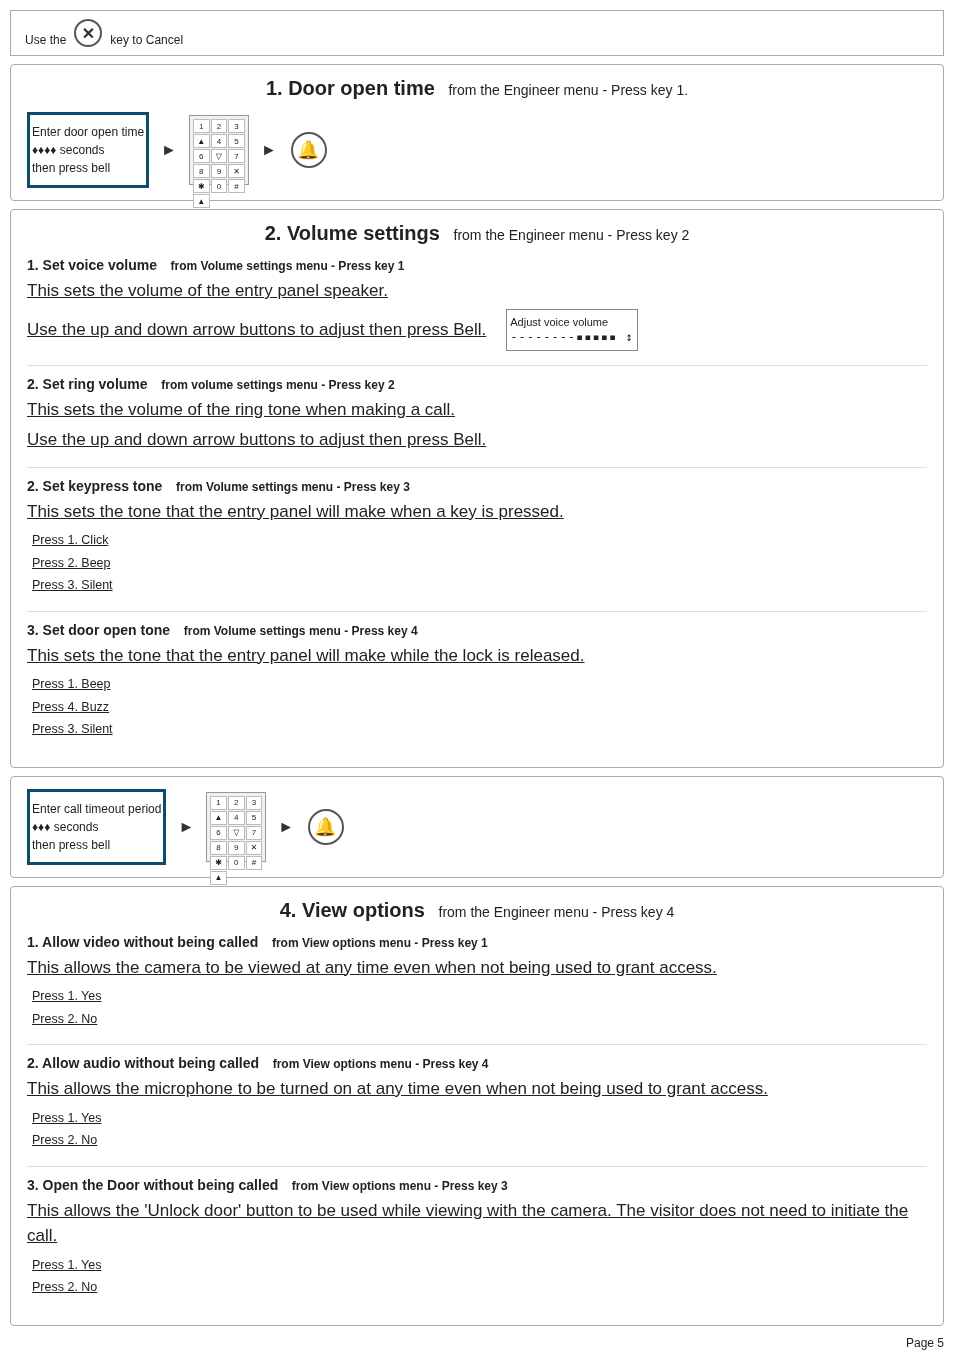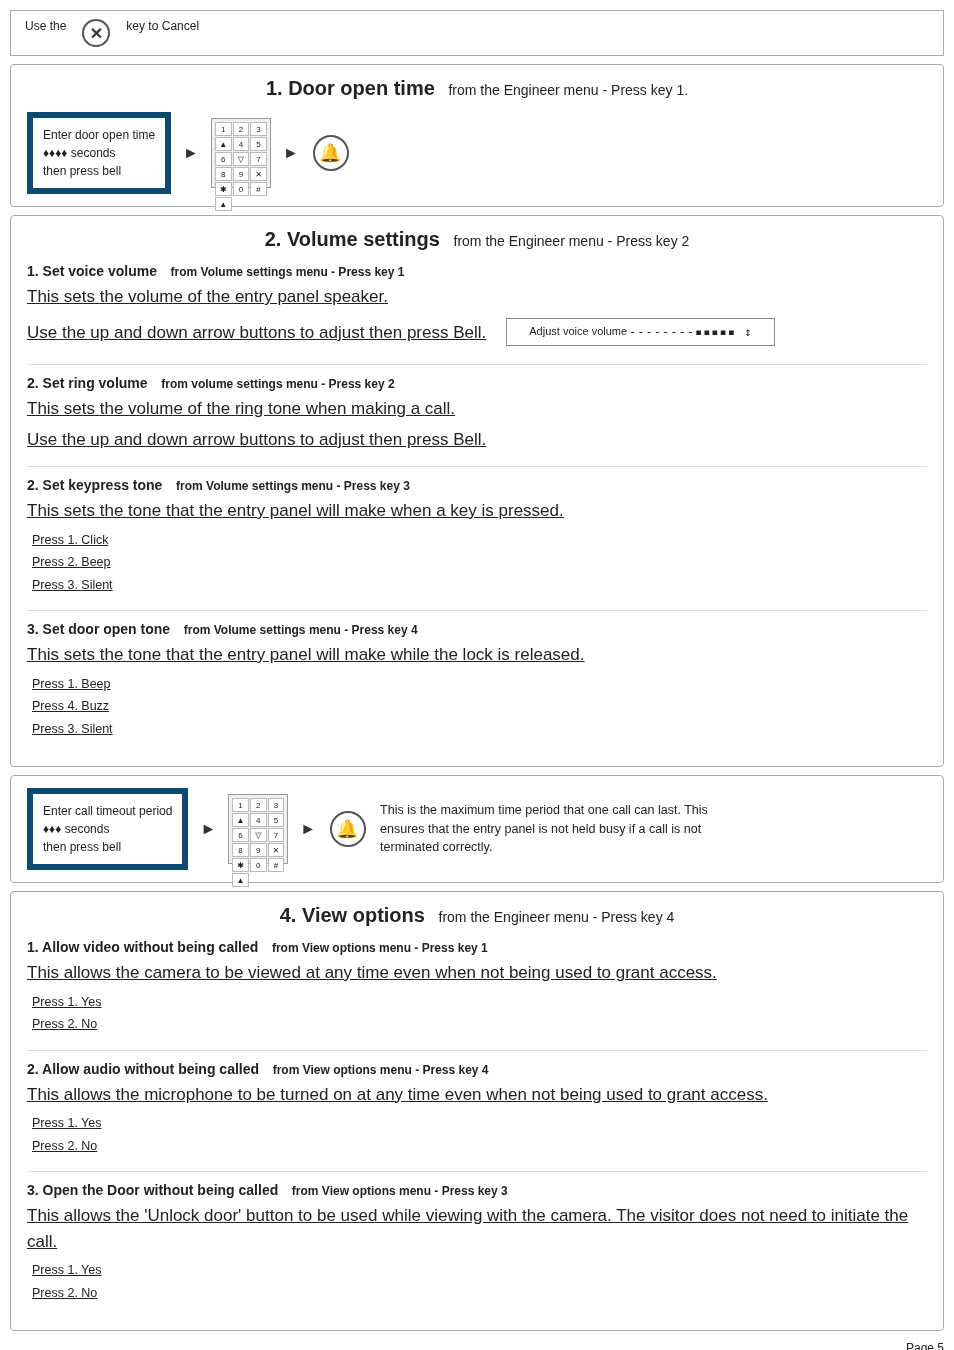--- a/index.html
+++ b/index.html
@@ -19,22 +19,22 @@
       display: flex;
       align-items: center;
       justify-content: space-between;
       margin-bottom: 8px;
       font-size: 12px;
     }
 
     .top-bar-left { flex: 1; }
     .top-bar-right {
       display: flex;
-      align-items: flex-start;
-      gap: 16px;
+      align-items: flex-end;
+      gap: 8px;
       font-size: 12px;
     }
 
     .cancel-icon {
       width: 28px;
       height: 28px;
       border: 2px solid #555;
       border-radius: 50%;
       display: inline-flex;
       align-items: center;
@@ -68,22 +68,22 @@
       margin-left: 10px;
     }
 
     .section-row {
       display: flex;
       align-items: center;
       gap: 12px;
     }
 
     .input-box {
-      border: 6px solid #0c4a6e;
-      padding: 8px 10px;
+      border: 3px solid #0c4a6e;
+      padding: 8px 2px;
       font-size: 12px;
       min-width: 120px;
       text-align: left;
       line-height: 1.5;
     }
 
     .arrow-right {
       font-size: 16px;
       color: #333;
     }
@@ -119,24 +119,24 @@
     }
 
     .section-desc {
       font-size: 12.5px;
       line-height: 1.5;
       max-width: 340px;
     }
 
     .volume-adj {
       border: 1px solid #888;
-      padding: 6px 22px;
+      padding: 6px 3px;
       font-size: 11px;
       display: flex;
-      flex-direction: row;
+      flex-direction: column;
       align-items: flex-start;
       gap: 2px;
     }
 
     .volume-bar {
       font-size: 12px;
       letter-spacing: 1px;
       font-family: monospace;
     }
 
@@ -321,21 +321,20 @@
       <div class="keypad-key">#</div>
       <div class="keypad-key">▲</div>
     </div>
     <span class="arrow-right">►</span>
     <div class="bell-icon">
       <svg width="38" height="38" viewBox="0 0 38 38">
         <circle cx="19" cy="19" r="17" fill="none" stroke="#555" stroke-width="2"></circle>
         <text x="19" y="25" text-anchor="middle" font-size="18" fill="#555">🔔</text>
       </svg>
     </div>
-    <p class="section-desc">This is the maximum time period that one call can last. This ensures that the entry panel is not held busy if a call is not terminated correctly.</p>
   </div>
 </div>
 
 <div class="section">
   <div class="section-header">
     <h2>4. View options</h2>
     <span class="from-label">from the Engineer menu - Press key 4</span>
   </div>
 
   <div class="sub-section">

